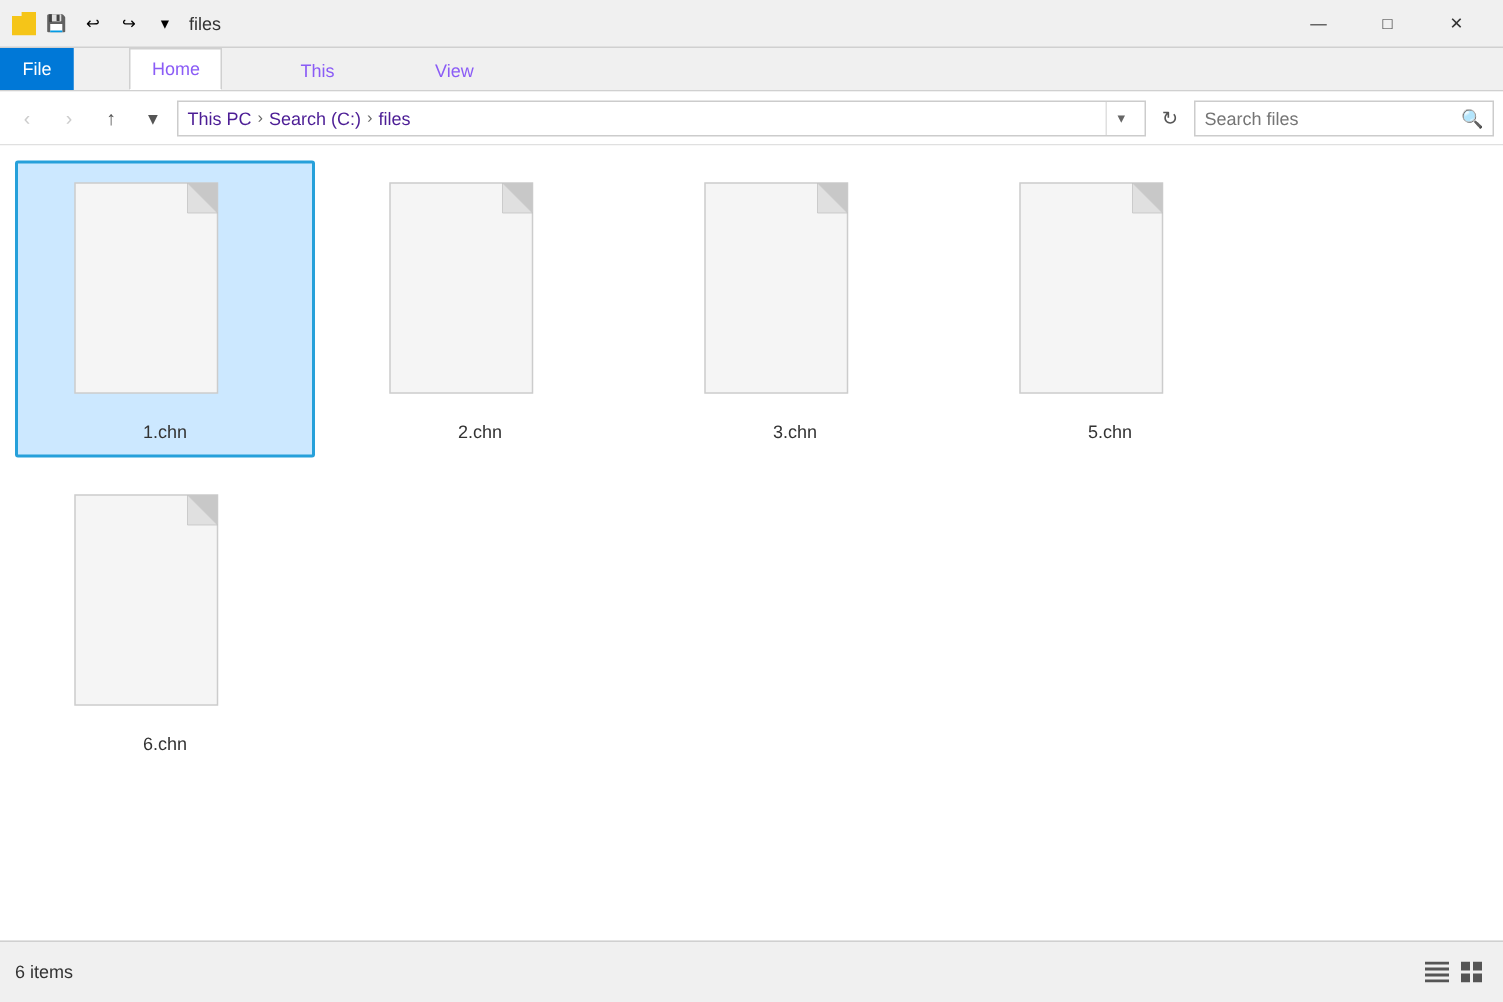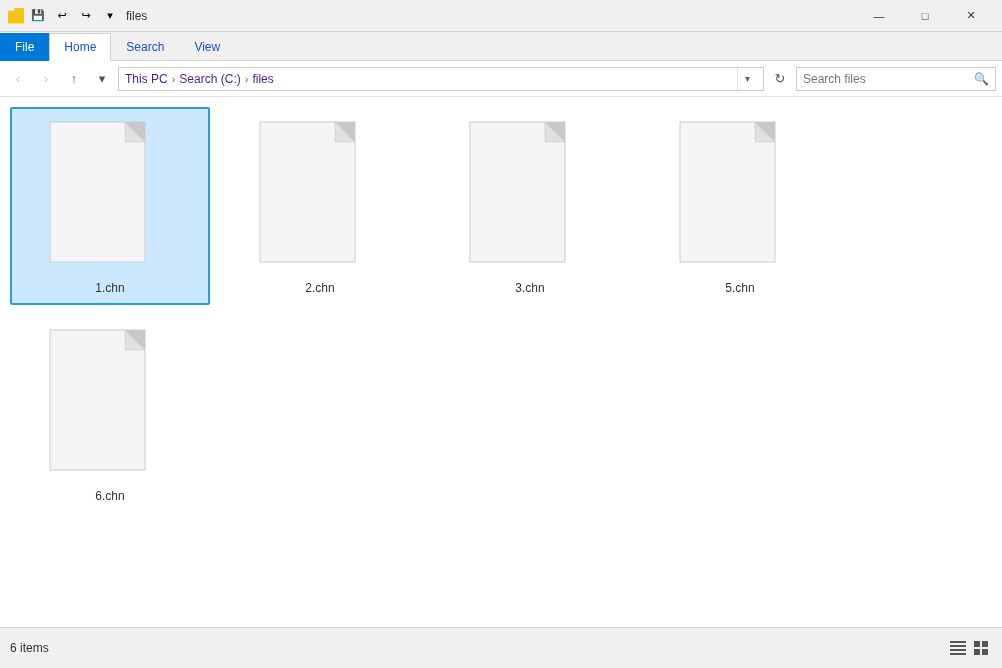--- a/index.html
+++ b/index.html
@@ -48,32 +48,33 @@
       color: #333;
     }
 
     
     .ribbon {
       background: #f0f0f0;
       border-bottom: 1px solid #d0d0d0;
     }
     .ribbon-tabs {
       display: flex;
-      align-items: center;
+      align-items: flex-start;
       height: 28px;
       padding-left: 0;
+      gap: 37px;
     }
     .ribbon-tab {
       padding: 4px 14px;
       font-size: 12px;
       cursor: pointer;
       border: 1px solid transparent;
       border-bottom: none;
       background: transparent;
-      color: #1d4ed8;
+      color: #8b5cf6;
       height: 28px;
       display: flex; align-items: center;
     }
     .ribbon-tab.active {
       background: #fff;
       border-color: #d0d0d0;
       border-bottom: 1px solid #fff;
       margin-bottom: -1px;
       z-index: 1;
     }
@@ -226,21 +227,21 @@
     <button class="ctrl-btn">—</button>
     <button class="ctrl-btn">□</button>
     <button class="ctrl-btn close">✕</button>
   </div>
 </div>
 
 <div class="ribbon">
   <div class="ribbon-tabs">
     <div class="ribbon-tab" style="background:#0078d7;color:#fff;border-color:#0078d7;">File</div>
     <div class="ribbon-tab active">Home</div>
-    <div class="ribbon-tab">Search</div>
+    <div class="ribbon-tab">This</div>
     <div class="ribbon-tab">View</div>
   </div>
 </div>
 
 <div class="nav-bar">
   <button class="nav-btn disabled">‹</button>
   <button class="nav-btn disabled">›</button>
   <button class="nav-btn">↑</button>
   <button class="nav-btn">▾</button>
   <div class="address-bar">

